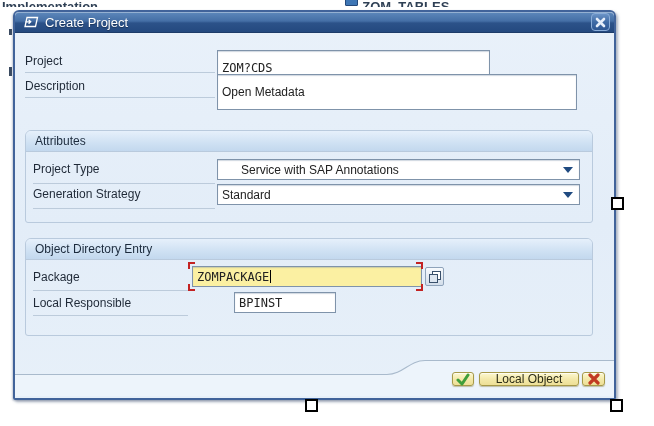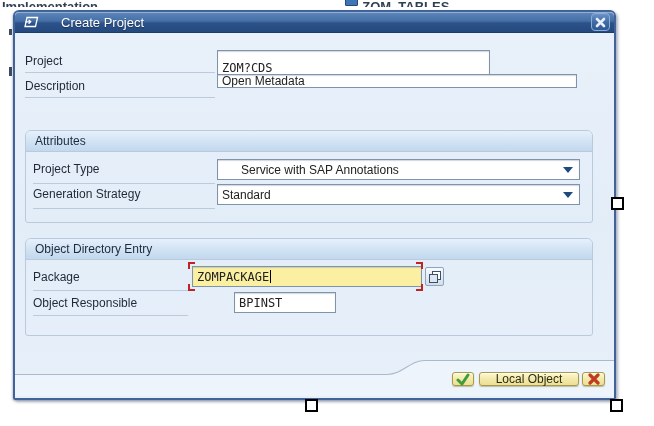--- a/index.html
+++ b/index.html
@@ -19,21 +19,21 @@
   
   .dialog{position:absolute;left:13px;top:10px;width:599px;height:386px;
           border:2px solid #41639a;border-radius:6px 6px 2px 2px;
           background:linear-gradient(180deg,#e9f1fa 0%,#e3edf8 55%,#e7f0f9 100%);
           box-shadow:2px 2px 3px rgba(100,115,140,.55),-1px 1px 2px rgba(100,115,140,.35);}
   .titlebar{position:absolute;left:0;top:0;width:100%;height:21px;
           background:linear-gradient(180deg,#5d88bb 0%,#456fa6 45%,#2c5289 55%,#24497f 100%);
           border-radius:4px 4px 0 0;border-bottom:1px solid #1d3c69;
           box-shadow:inset 0 1px 0 rgba(255,255,255,.35);
           display:flex;align-items:center;box-sizing:border-box;padding-left:7px;}
-  .title-text{color:#ffffff;font-size:13px;margin-left:22px;text-shadow:0 1px 1px rgba(0,0,0,.35);}
+  .title-text{color:#ffffff;font-size:13px;margin-left:6px;text-shadow:0 1px 1px rgba(0,0,0,.35);}
   .close-btn{position:absolute;right:4px;top:1px;width:19px;height:18px;border:1px solid #8aadd9;
           border-radius:4px;background:linear-gradient(180deg,#6b94c7,#3f6ba6 50%,#2e5793);
           display:flex;align-items:center;justify-content:center;box-sizing:border-box;}
 
   
   .lbl{position:absolute;height:14px;line-height:14px;color:#1f2937;}
   .ul{position:absolute;height:1px;background:#bccbdb;}
   .input{position:absolute;box-sizing:border-box;border:1px solid #7f93aa;background:#fff;
          display:flex;align-items:center;padding:0 4px;white-space:nowrap;overflow:hidden;
          box-shadow:inset 0 1px 1px rgba(120,140,165,.35);}
@@ -98,21 +98,21 @@
       </div>
     </div>
 
     <div class="lbl" style="left:10px;top:42px;width:180px;">Project</div>
     <div class="input mono" style="left:202px;top:38px;width:273px;height:36px;">
       <span>ZOM?CDS</span>
     </div>
     <div class="ul" style="left:10px;top:60px;width:190px;"></div>
 
     <div class="lbl" style="left:10px;top:67px;width:180px;">Description</div>
-    <div class="input" style="left:202px;top:62px;width:360px;height:14px;">
+    <div class="input" style="left:202px;top:62px;width:360px;height:36px;">
       <span>Open Metadata</span>
     </div>
     <div class="ul" style="left:10px;top:85px;width:190px;"></div>
 
     <div class="grp" style="left:10px;top:118px;width:568px;height:93px;">
       <div class="grp-hd">
         <span>Attributes</span>
       </div>
       <div class="lbl" style="left:7px;top:31px;width:170px;">Project Type</div>
       <div class="combo" style="left:191px;top:28px;width:363px;height:21px;padding-left:23px;">
@@ -144,21 +144,21 @@
       <div class="br bl" style="left:162px;top:45px;"></div>
       <div class="br bb" style="left:390px;top:45px;"></div>
       <div class="mc-btn" style="left:399px;top:28px;">
         <svg width="12" height="12" viewBox="0 0 12 12">
           <rect x="3.5" y="0.5" width="8" height="8" fill="#ffffff" stroke="#39506b"></rect>
           <rect x="0.5" y="3.5" width="8" height="8" fill="#dde6f0" stroke="#39506b"></rect>
         </svg>
       </div>
       <div class="ul" style="left:7px;top:51px;width:155px;"></div>
 
-      <div class="lbl" style="left:7px;top:57px;width:150px;">Object Responsible</div>
+      <div class="lbl" style="left:7px;top:57px;width:150px;">Local Responsible</div>
       <div class="input mono" style="left:166px;top:53px;width:102px;height:21px;margin-left:42px;">
         <span>BPINST</span>
       </div>
       <div class="ul" style="left:7px;top:76px;width:155px;"></div>
     </div>
 
     <svg class="abs" style="left:0;top:346px;" width="599" height="38" viewBox="0 0 599 38">
       <path d="M0 16.5 H372 C388 16.5 394 2.5 410 2.5 H599 V38 H0 Z" fill="#edf4fb"></path>
       <path d="M0 16.5 H372 C388 16.5 394 2.5 410 2.5 H599" fill="none" stroke="#a9bacc" stroke-width="1.2"></path>
     </svg>

